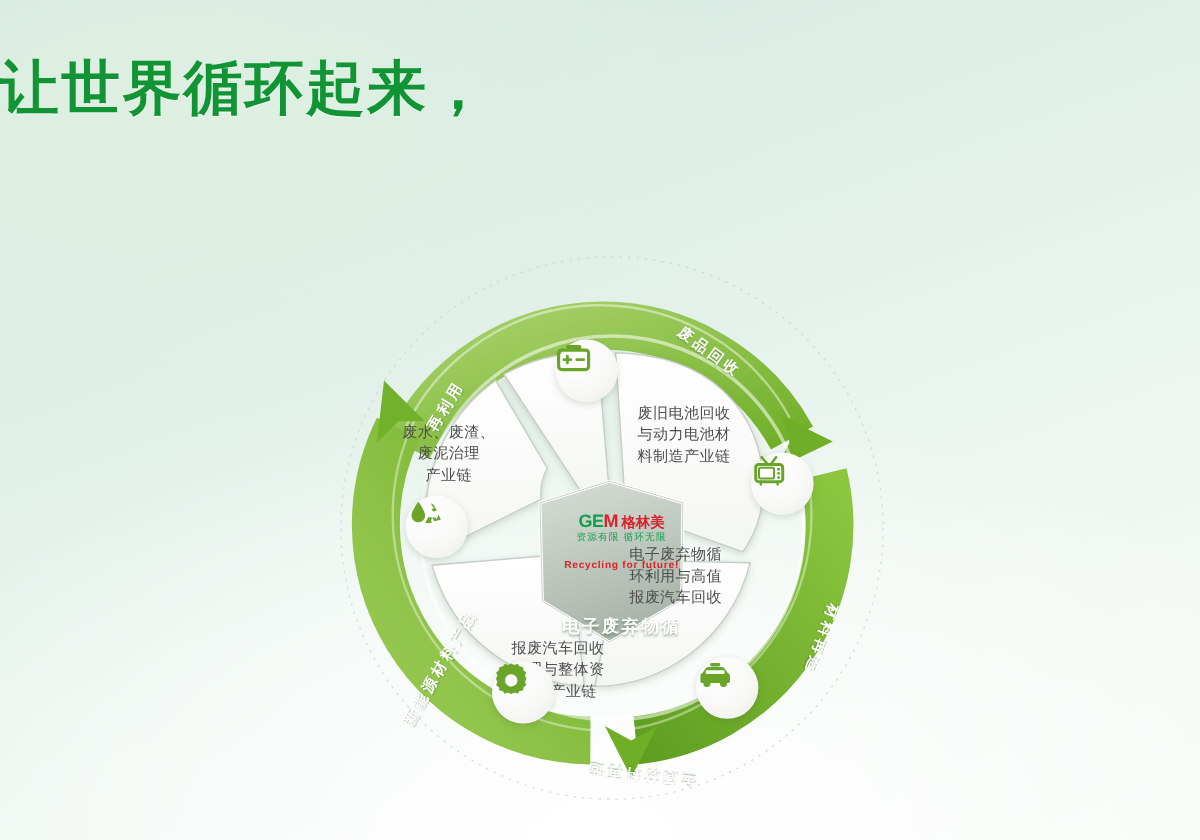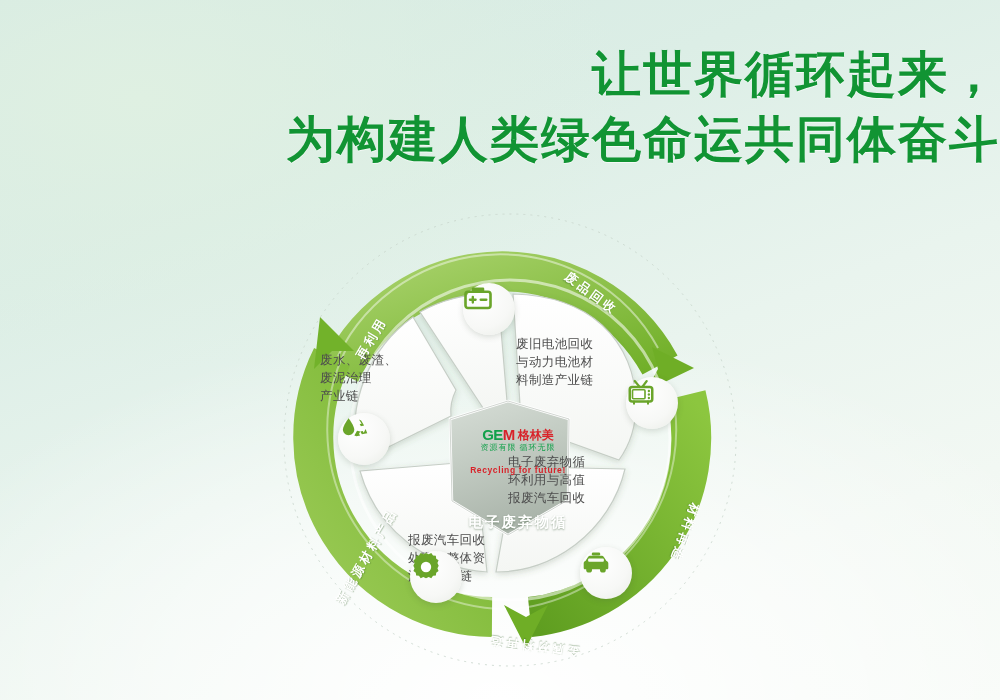--- a/index.html
+++ b/index.html
@@ -9,32 +9,32 @@
   }
   #poster{
     position:relative;width:1000px;height:700px;
     background:
       radial-gradient(ellipse 900px 520px at 50% 100%, #ffffff 0%, rgba(255,255,255,0.55) 38%, rgba(255,255,255,0) 72%),
       radial-gradient(ellipse 760px 420px at 14% 14%, #dff0e2 0%, rgba(223,240,226,0) 65%),
       linear-gradient(160deg,#d4e9e2 0%,#dceee6 28%,#e9f4ee 55%,#f2f8f3 78%,#f7fbf7 100%);
   }
   
   #headline{
-    position:absolute;left:0;top:42px;width:1000px;text-align:right;
+    position:absolute;left:0;top:42px;width:1000px;text-align:left;
     color:#119433;font-weight:bold;letter-spacing:2px;line-height:1.32;
     font-size:49px;
     text-shadow:0 1px 0 rgba(255,255,255,0.6);
     font-family:"Liberation Sans","DejaVu Sans",sans-serif;
   }
   #headline .l2{display:block;}
   
   #diagram{position:absolute;left:280px;top:205px;width:460px;height:470px;}
   #diagram svg{position:absolute;left:0;top:0;}
   .petal-text{
-    position:absolute;text-align:left;color:#4d4d4d;
+    position:absolute;text-align:center;color:#4d4d4d;
     font-size:12.5px;line-height:1.45;letter-spacing:0.4px;
     font-family:"Liberation Sans","DejaVu Sans",sans-serif;
     white-space:pre-line;pointer-events:none;
   }
   .icon-badge{
     position:absolute;border-radius:50%;
     background:radial-gradient(circle at 35% 30%,#ffffff 0%,#f7f8f6 60%,#e9ece6 100%);
     box-shadow:0 2px 6px rgba(60,80,55,0.18);
     display:flex;align-items:center;justify-content:center;
   }
@@ -65,21 +65,20 @@
     text-shadow:0 1px 2px rgba(60,90,55,0.45);
   }
 </style>
 </head>
 <body>
 
 <div id="poster">
 
   <div id="headline">
     <span>让世界循环起来，</span>
-    <span class="l2">为构建人类绿色命运共同体奋斗</span>
   </div>
 
   <div id="diagram">
 
     <svg width="460" height="470" viewBox="0 0 460 470">
       <defs>
         <linearGradient id="gArcA" x1="0" y1="0" x2="1" y2="1">
           <stop offset="0%" stop-color="#a8d26b"></stop>
           <stop offset="100%" stop-color="#6fae26"></stop>
         </linearGradient>

